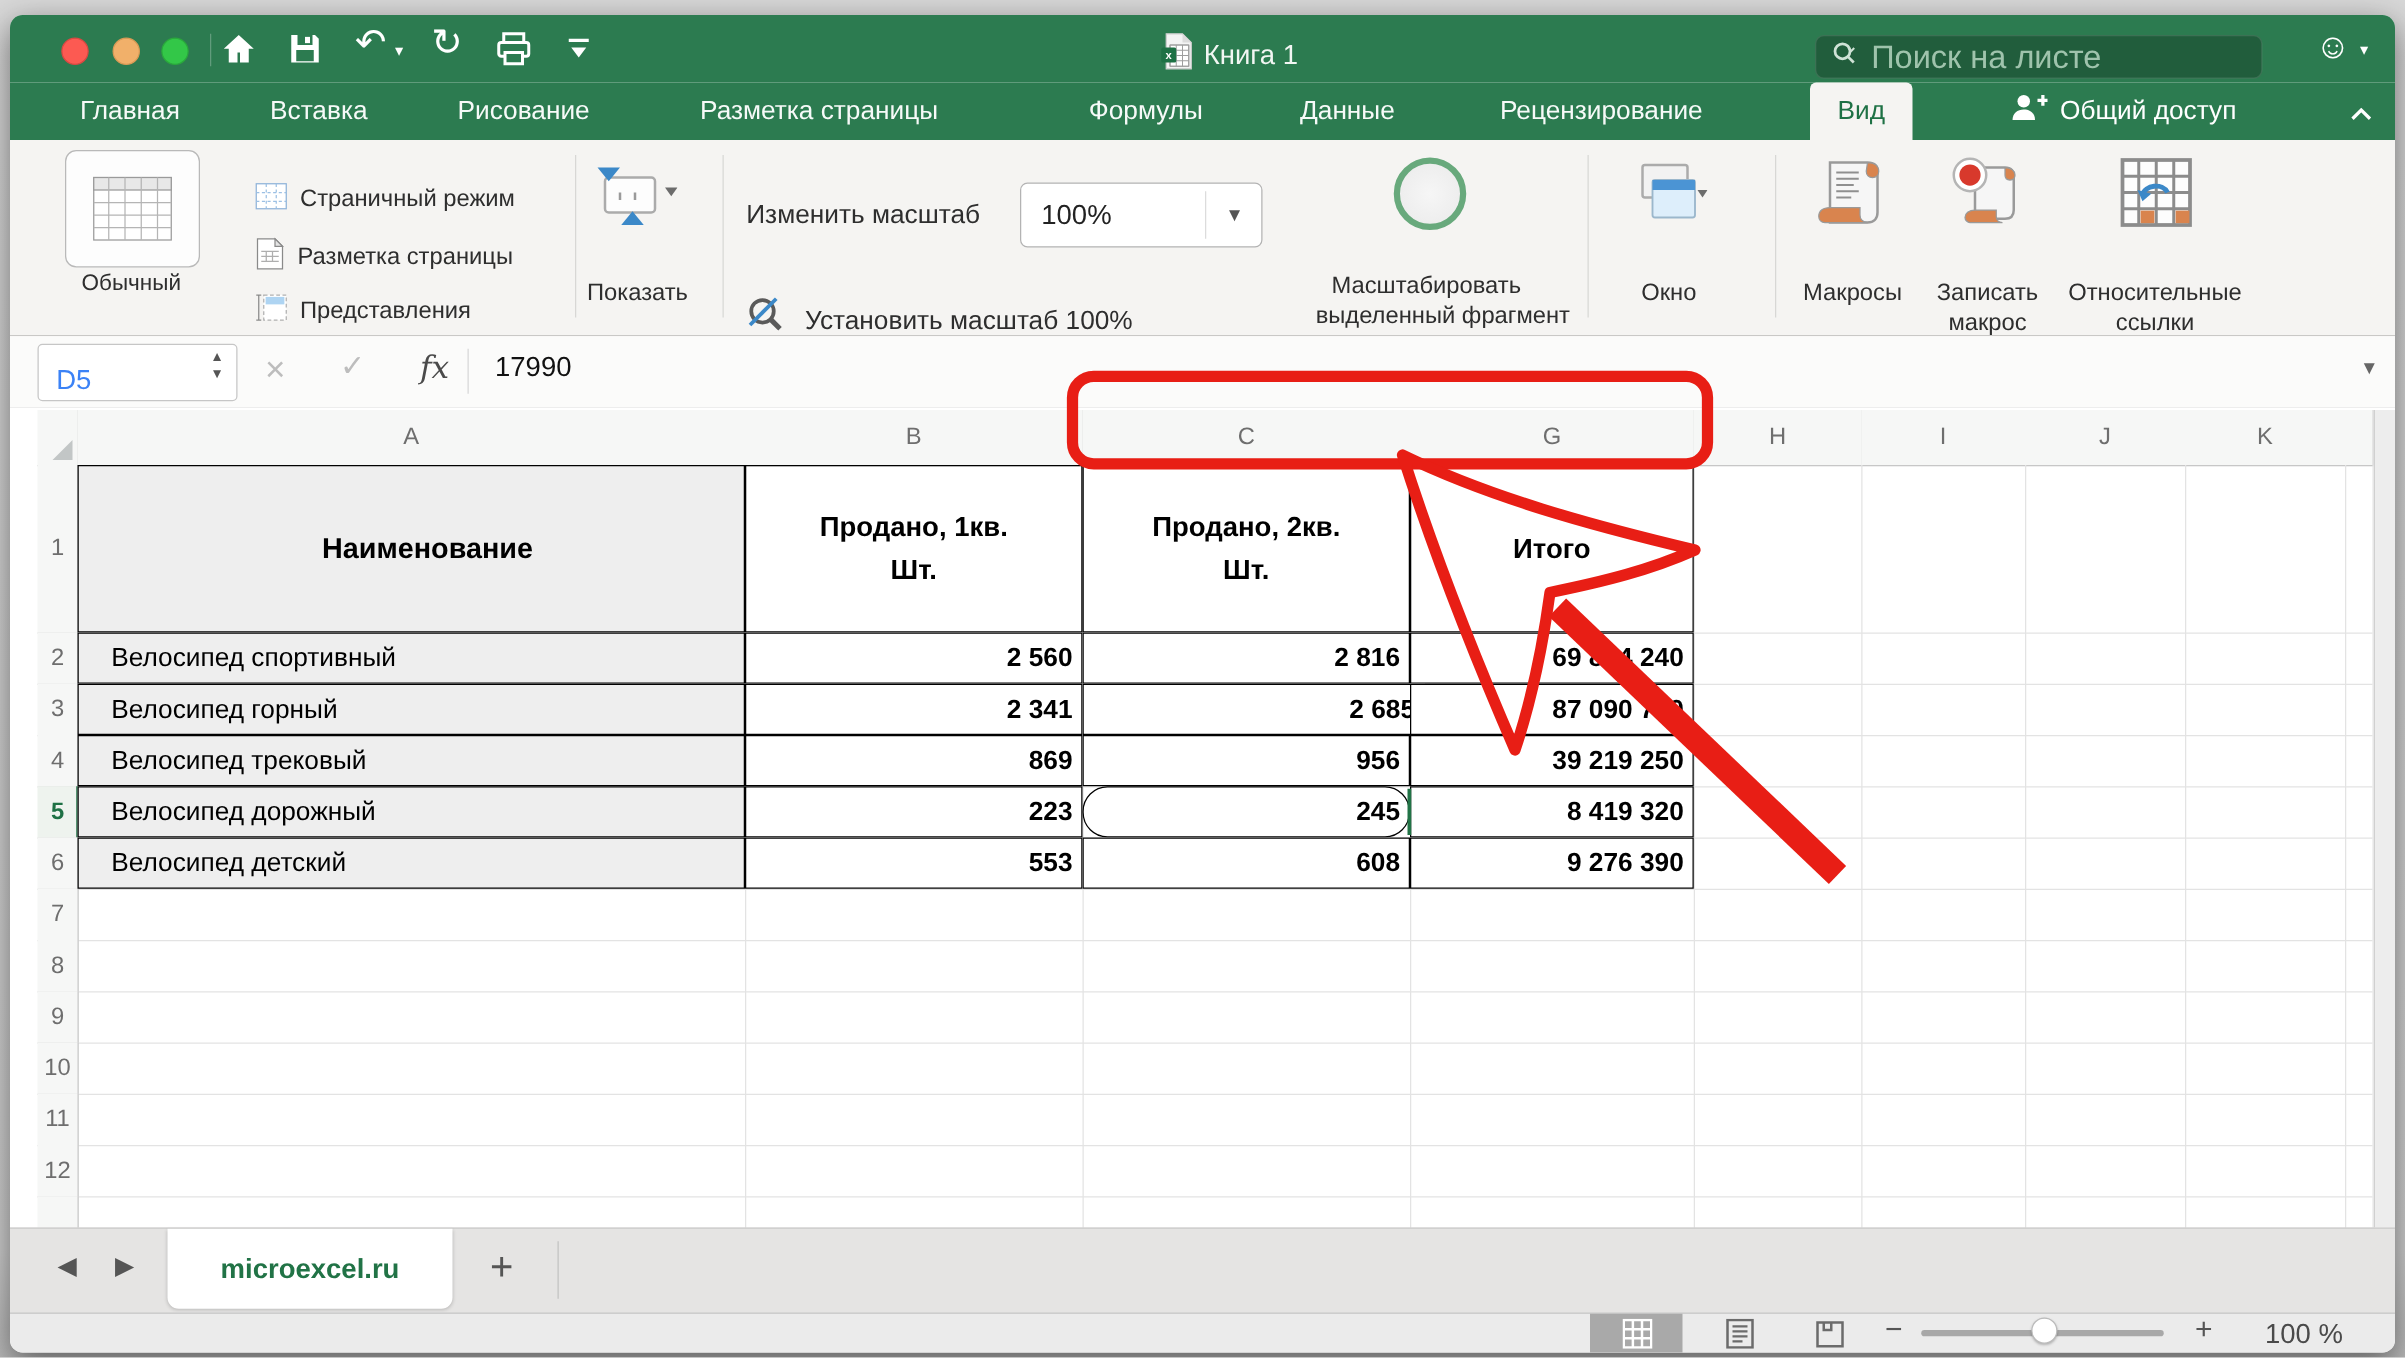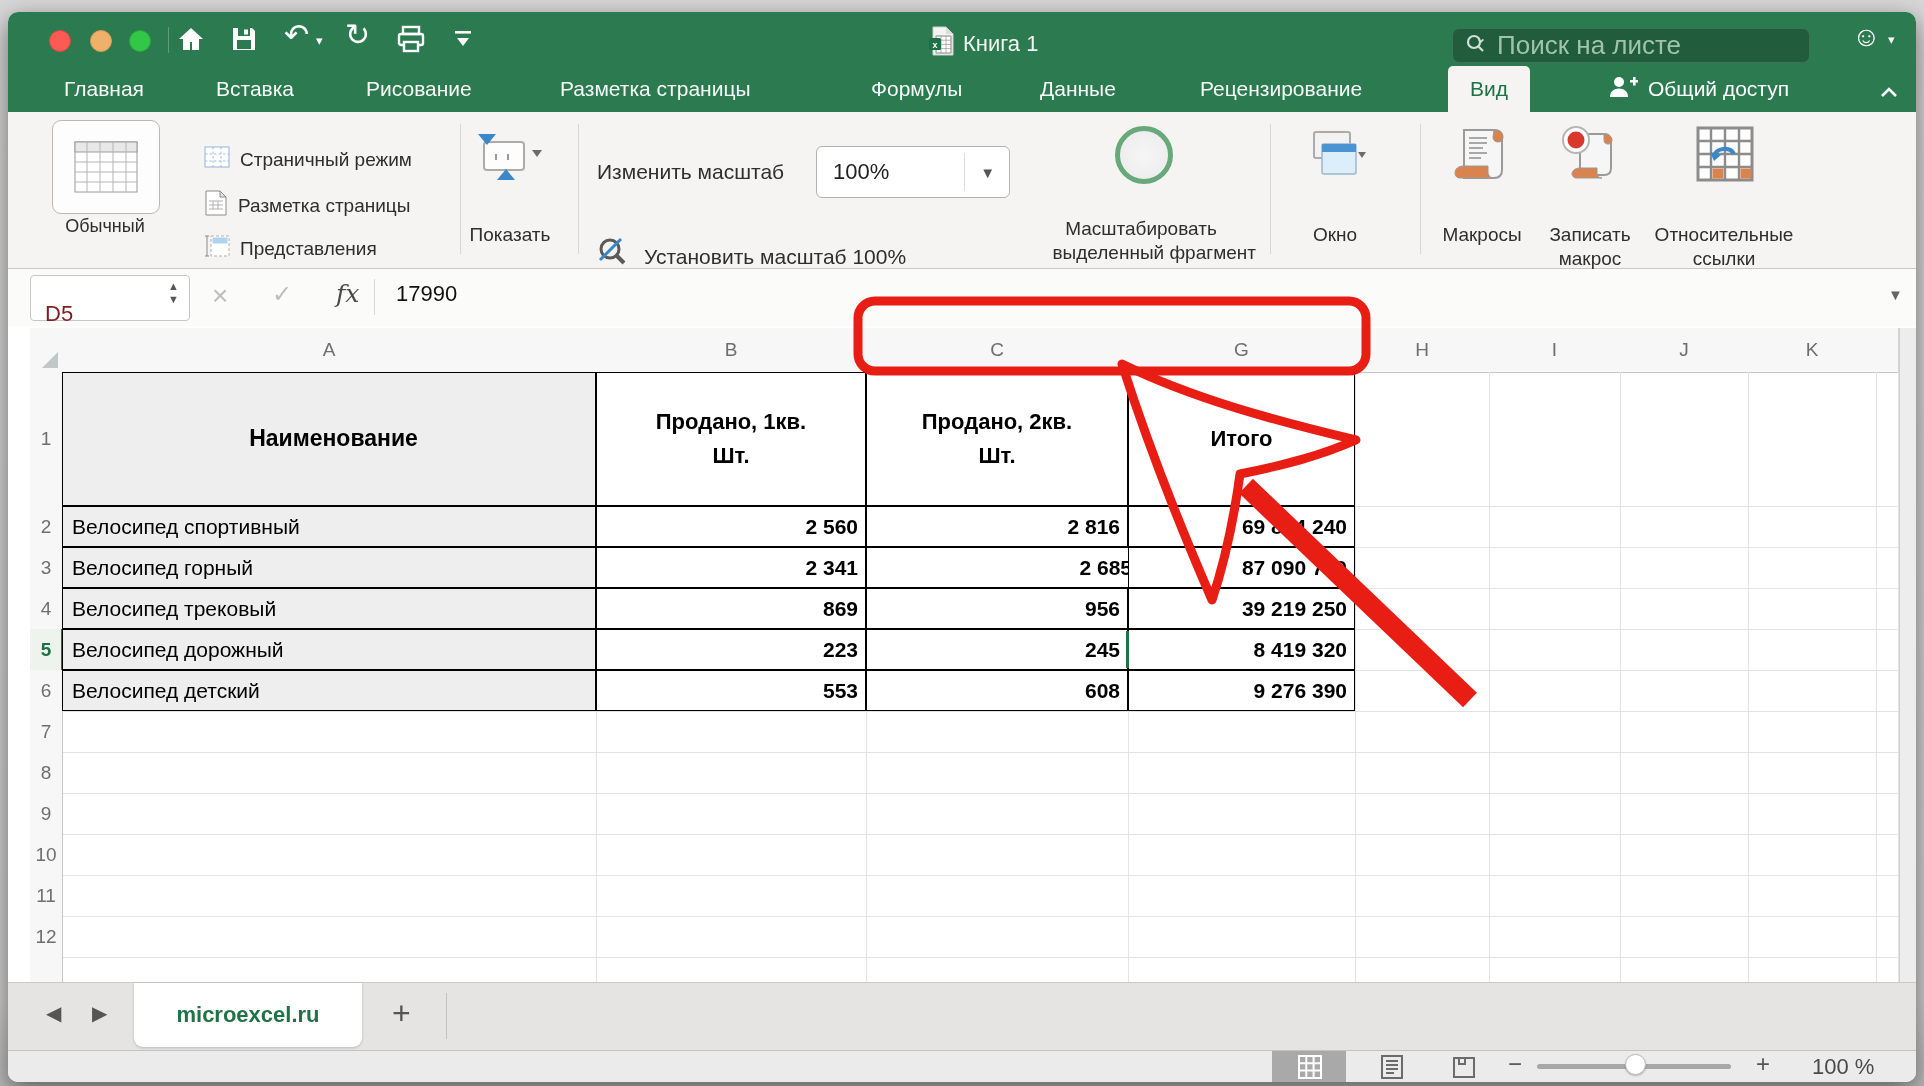--- a/index.html
+++ b/index.html
@@ -33,38 +33,38 @@
   .viewitem{position:absolute;display:flex;align-items:center;gap:10px;color:#2e2e2e;font-size:19px;}
   #combo-zoom{position:absolute;left:808px;top:34px;width:192px;height:50px;background:#fff;border:1px solid #b3b3b3;
               border-radius:6px;display:flex;align-items:center;font-size:22px;color:#222;}
   #combo-zoom .cz-div{position:absolute;right:44px;top:6px;width:1px;height:38px;background:#dcdcdc;}
   #combo-zoom .cz-ar{position:absolute;right:14px;color:#555;font-size:15px;}
   .ring{position:absolute;left:1107px;top:14px;width:48px;height:48px;border-radius:50%;
         border:5px solid #68a97c;background:radial-gradient(#f6f6f6,#eaeaea);}
   
   #fbar{position:absolute;left:0;top:257px;width:100%;height:57px;background:#fbfbfa;border-bottom:2px solid #b9b9b9;}
   #namebox{position:absolute;left:22px;top:6px;width:158px;height:44px;background:#fff;border:1px solid #c6c6c6;border-radius:4px;}
-  #namebox .nm{position:absolute;left:14px;top:25px;font-size:22px;color:#7f1d1d;}
+  #namebox .nm{position:absolute;left:14px;top:15px;font-size:22px;color:#3b82f6;}
   .stepper{position:absolute;right:10px;top:5px;display:flex;flex-direction:column;gap:2px;color:#555;font-size:11px;line-height:1;}
   .fico{position:absolute;top:13px;font-size:24px;color:#bdbdbd;}
   #fx{position:absolute;left:328px;top:10px;font-family:"DejaVu Serif","Liberation Serif",serif;font-style:italic;font-size:25px;color:#4a4a4a;}
   #fval{position:absolute;left:388px;top:12px;font-size:22px;color:#111;}
   
   #sheet{position:absolute;left:0;top:314px;width:100%;height:656px;background:#fff;}
   .colhead{position:absolute;top:2px;height:44px;background:#f6f7f6;border-right:1px solid #d4d4d4;border-bottom:1px solid #c7c7c7;
            display:flex;align-items:center;justify-content:center;color:#6e6e6e;font-size:19px;}
   .rowhead{position:absolute;left:22px;width:32px;background:#f6f7f6;border-right:1px solid #c7c7c7;border-bottom:1px solid #d8d8d8;
            display:flex;align-items:center;justify-content:center;color:#6e6e6e;font-size:19px;}
   .rowhead.sel{color:#1e7145;font-weight:bold;background:#eef3ee;}
   .rowhead.sel::after{content:"";position:absolute;right:-2px;top:0;width:3px;height:100%;background:#217346;}
   .gl-v{position:absolute;width:1px;background:#e3e3e3;}
   .gl-h{position:absolute;height:1px;background:#e3e3e3;}
   .cell{position:absolute;box-sizing:border-box;border:1.6px solid #000;display:flex;align-items:center;}
   .cell.hdr{font-weight:bold;justify-content:center;text-align:center;font-size:22px;line-height:1.55;}
-  .cell.namec{background:#eeeeee;padding-left:9px;font-size:21px;}
+  .cell.namec{background:#eeeeee;padding-left:26px;font-size:21px;}
   .cell.numc{background:#fff;justify-content:flex-end;padding-right:7px;font-weight:bold;font-size:21px;}
   #d5marker{position:absolute;width:3px;background:#217346;}
   #vscroll{position:absolute;top:2px;right:0;width:16px;height:654px;background:#ededed;border-left:1px solid #d0d0d0;}
   
   #sheetbar{position:absolute;left:0;top:970px;width:100%;height:68px;background:#e5e4e3;border-top:1px solid #c9c9c9;}
   #sheettab{position:absolute;left:126px;top:0px;width:228px;height:64px;background:#fff;border-radius:0 0 9px 9px;
             display:flex;align-items:center;justify-content:center;font-size:22px;font-weight:bold;color:#217346;box-shadow:0 1px 3px rgba(0,0,0,.18);}
   .navarr{position:absolute;top:20px;color:#555;font-size:20px;}
   #statusbar{position:absolute;left:0;top:1038px;width:100%;height:32px;background:#ebebeb;border-top:1px solid #c3c3c3;}
   .st-ic{position:absolute;top:4px;}
@@ -375,21 +375,21 @@
         <div class="cell namec" style="left: 54px; top: 221px; width: 534px; height: 41px;">Велосипед горный</div>
         <div class="cell numc" style="left: 588px; top: 221px; width: 270px; height: 41px;">2 341</div>
         <div class="cell numc" style="left: 858px; top: 221px; width: 274px; height: 41px;">2 685</div>
         <div class="cell numc" style="left: 1120px; top: 221px; width: 227px; height: 41px;">87 090 740</div>
         <div class="cell namec" style="left: 54px; top: 262px; width: 534px; height: 41px;">Велосипед трековый</div>
         <div class="cell numc" style="left: 588px; top: 262px; width: 270px; height: 41px;">869</div>
         <div class="cell numc" style="left: 858px; top: 262px; width: 262px; height: 41px;">956</div>
         <div class="cell numc" style="left: 1120px; top: 262px; width: 227px; height: 41px;">39 219 250</div>
         <div class="cell namec" style="left: 54px; top: 303px; width: 534px; height: 41px;">Велосипед дорожный</div>
         <div class="cell numc" style="left: 588px; top: 303px; width: 270px; height: 41px;">223</div>
-        <div class="cell numc" style="left: 858px; top: 303px; width: 262px; height: 41px;">245</div>
+        <div class="cell numc" style="left: 858px; top: 303px; width: 262px; height: 41px; border-radius: 20px;">245</div>
         <div class="cell numc" style="left: 1120px; top: 303px; width: 227px; height: 41px;">8 419 320</div>
         <div class="cell namec" style="left: 54px; top: 344px; width: 534px; height: 41px;">Велосипед детский</div>
         <div class="cell numc" style="left: 588px; top: 344px; width: 270px; height: 41px;">553</div>
         <div class="cell numc" style="left: 858px; top: 344px; width: 262px; height: 41px;">608</div>
         <div class="cell numc" style="left: 1120px; top: 344px; width: 227px; height: 41px;">9 276 390</div>
         <div class="" id="d5marker" style="left: 1118px; top: 305px; height: 37px;"></div>
       </div>
 
   <div id="sheetbar">
     <span class="navarr glyph" style="left:38px;">◀</span>

